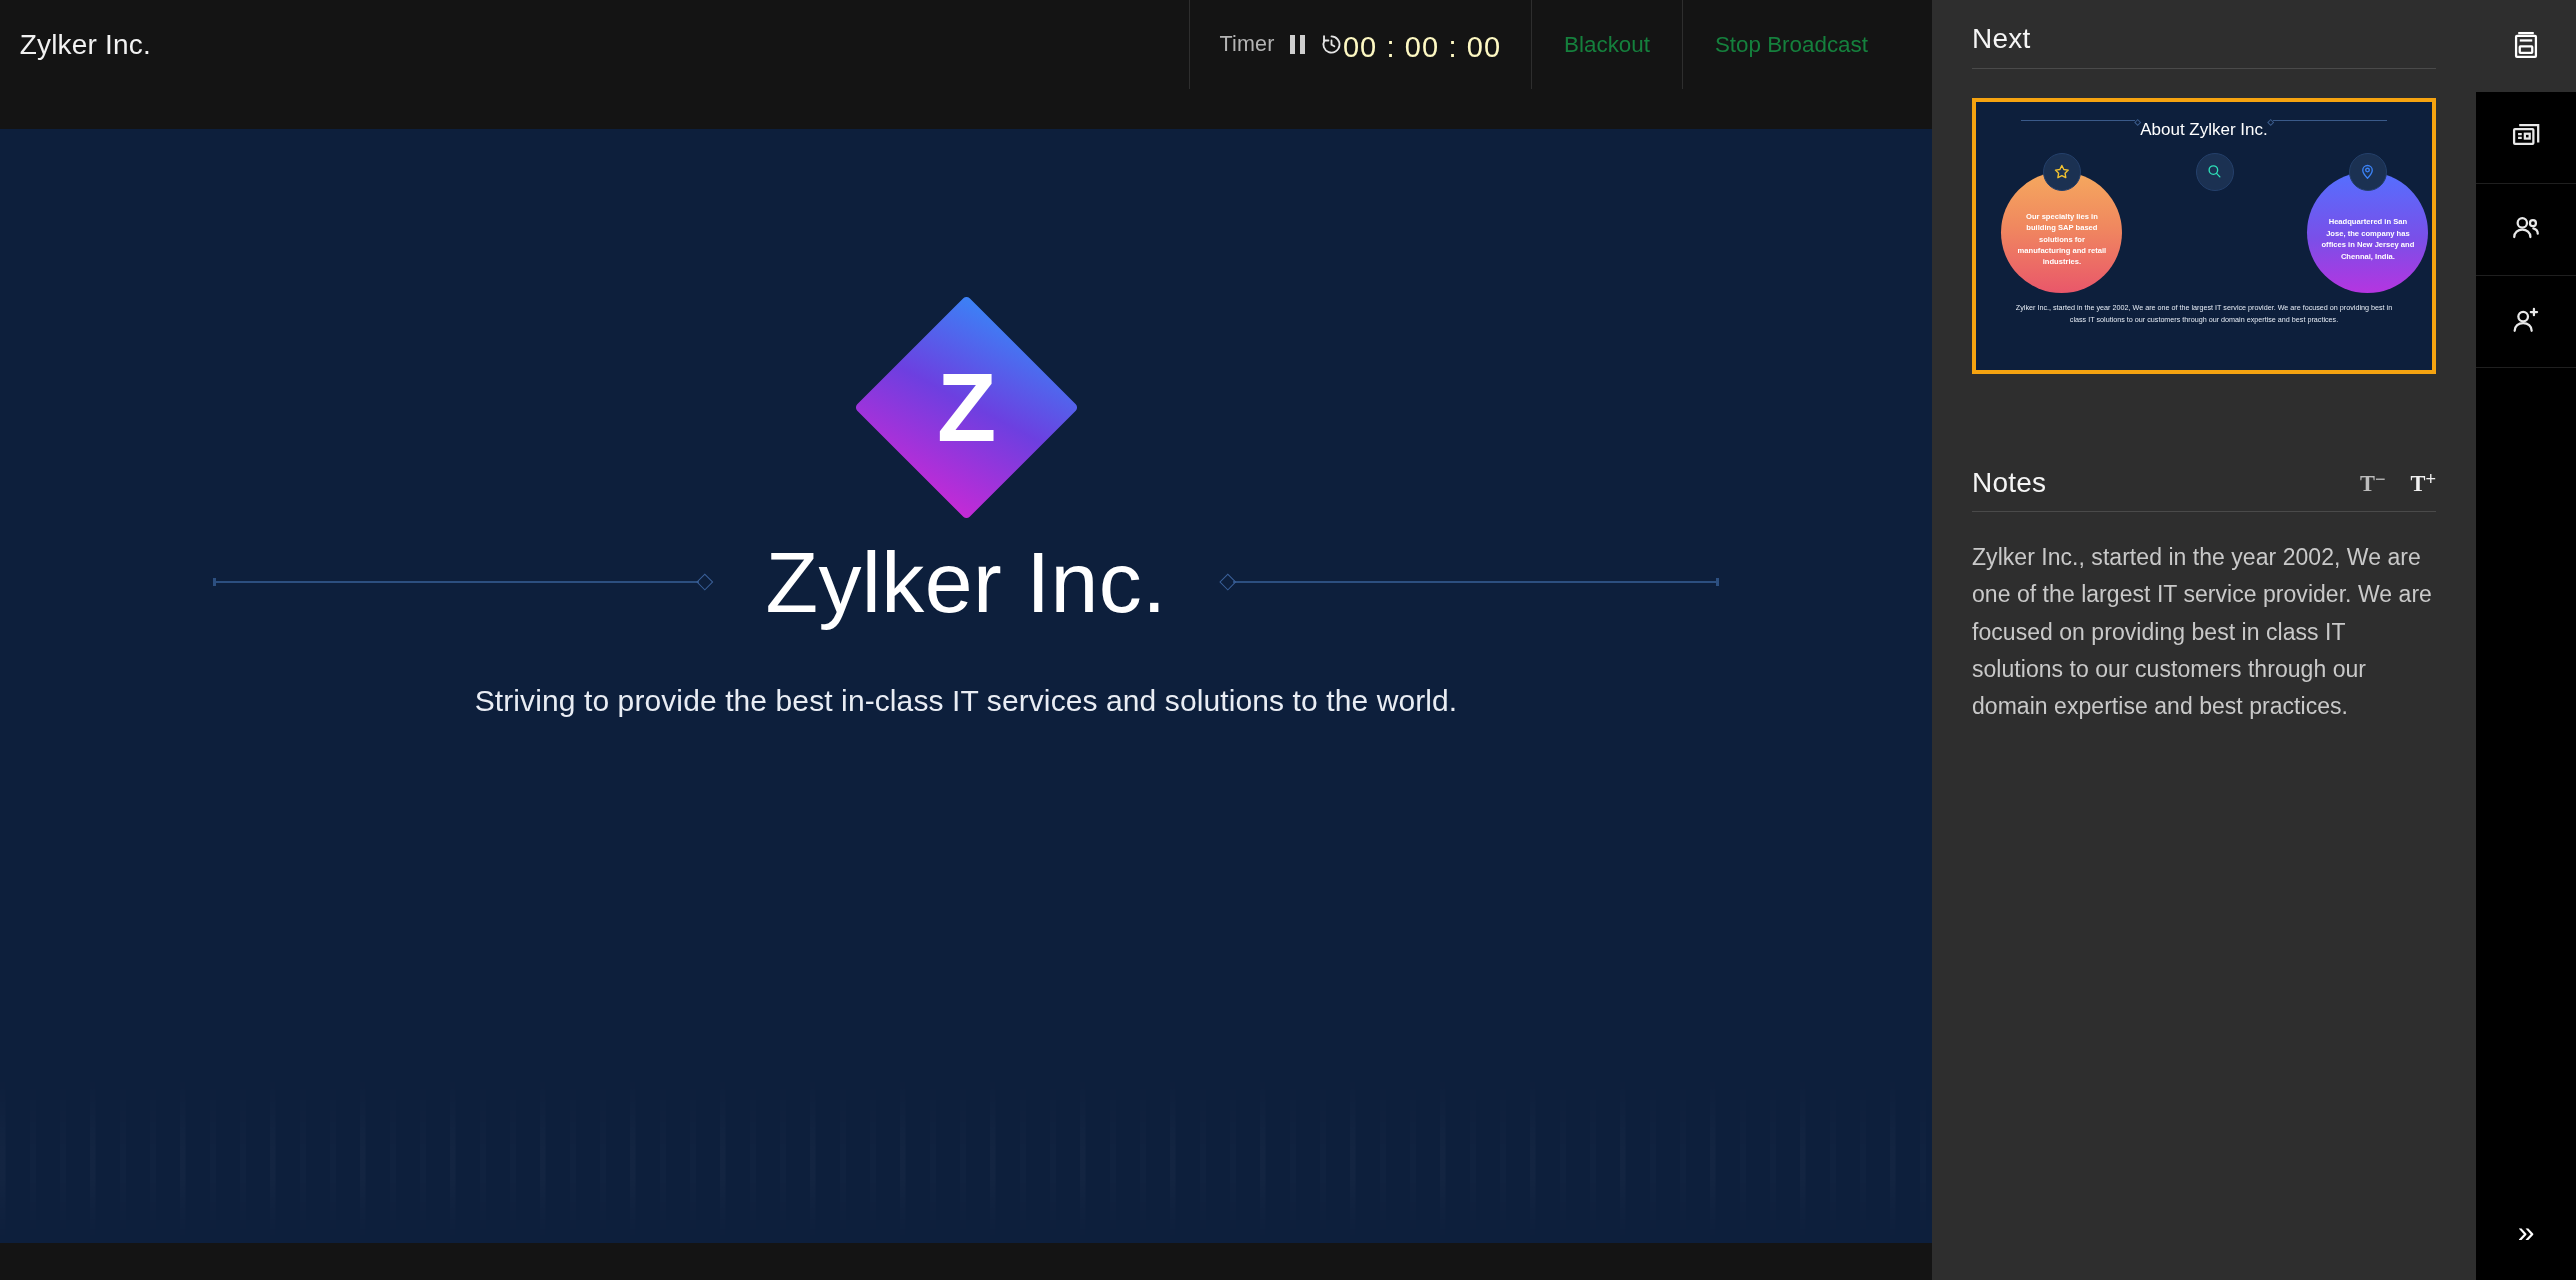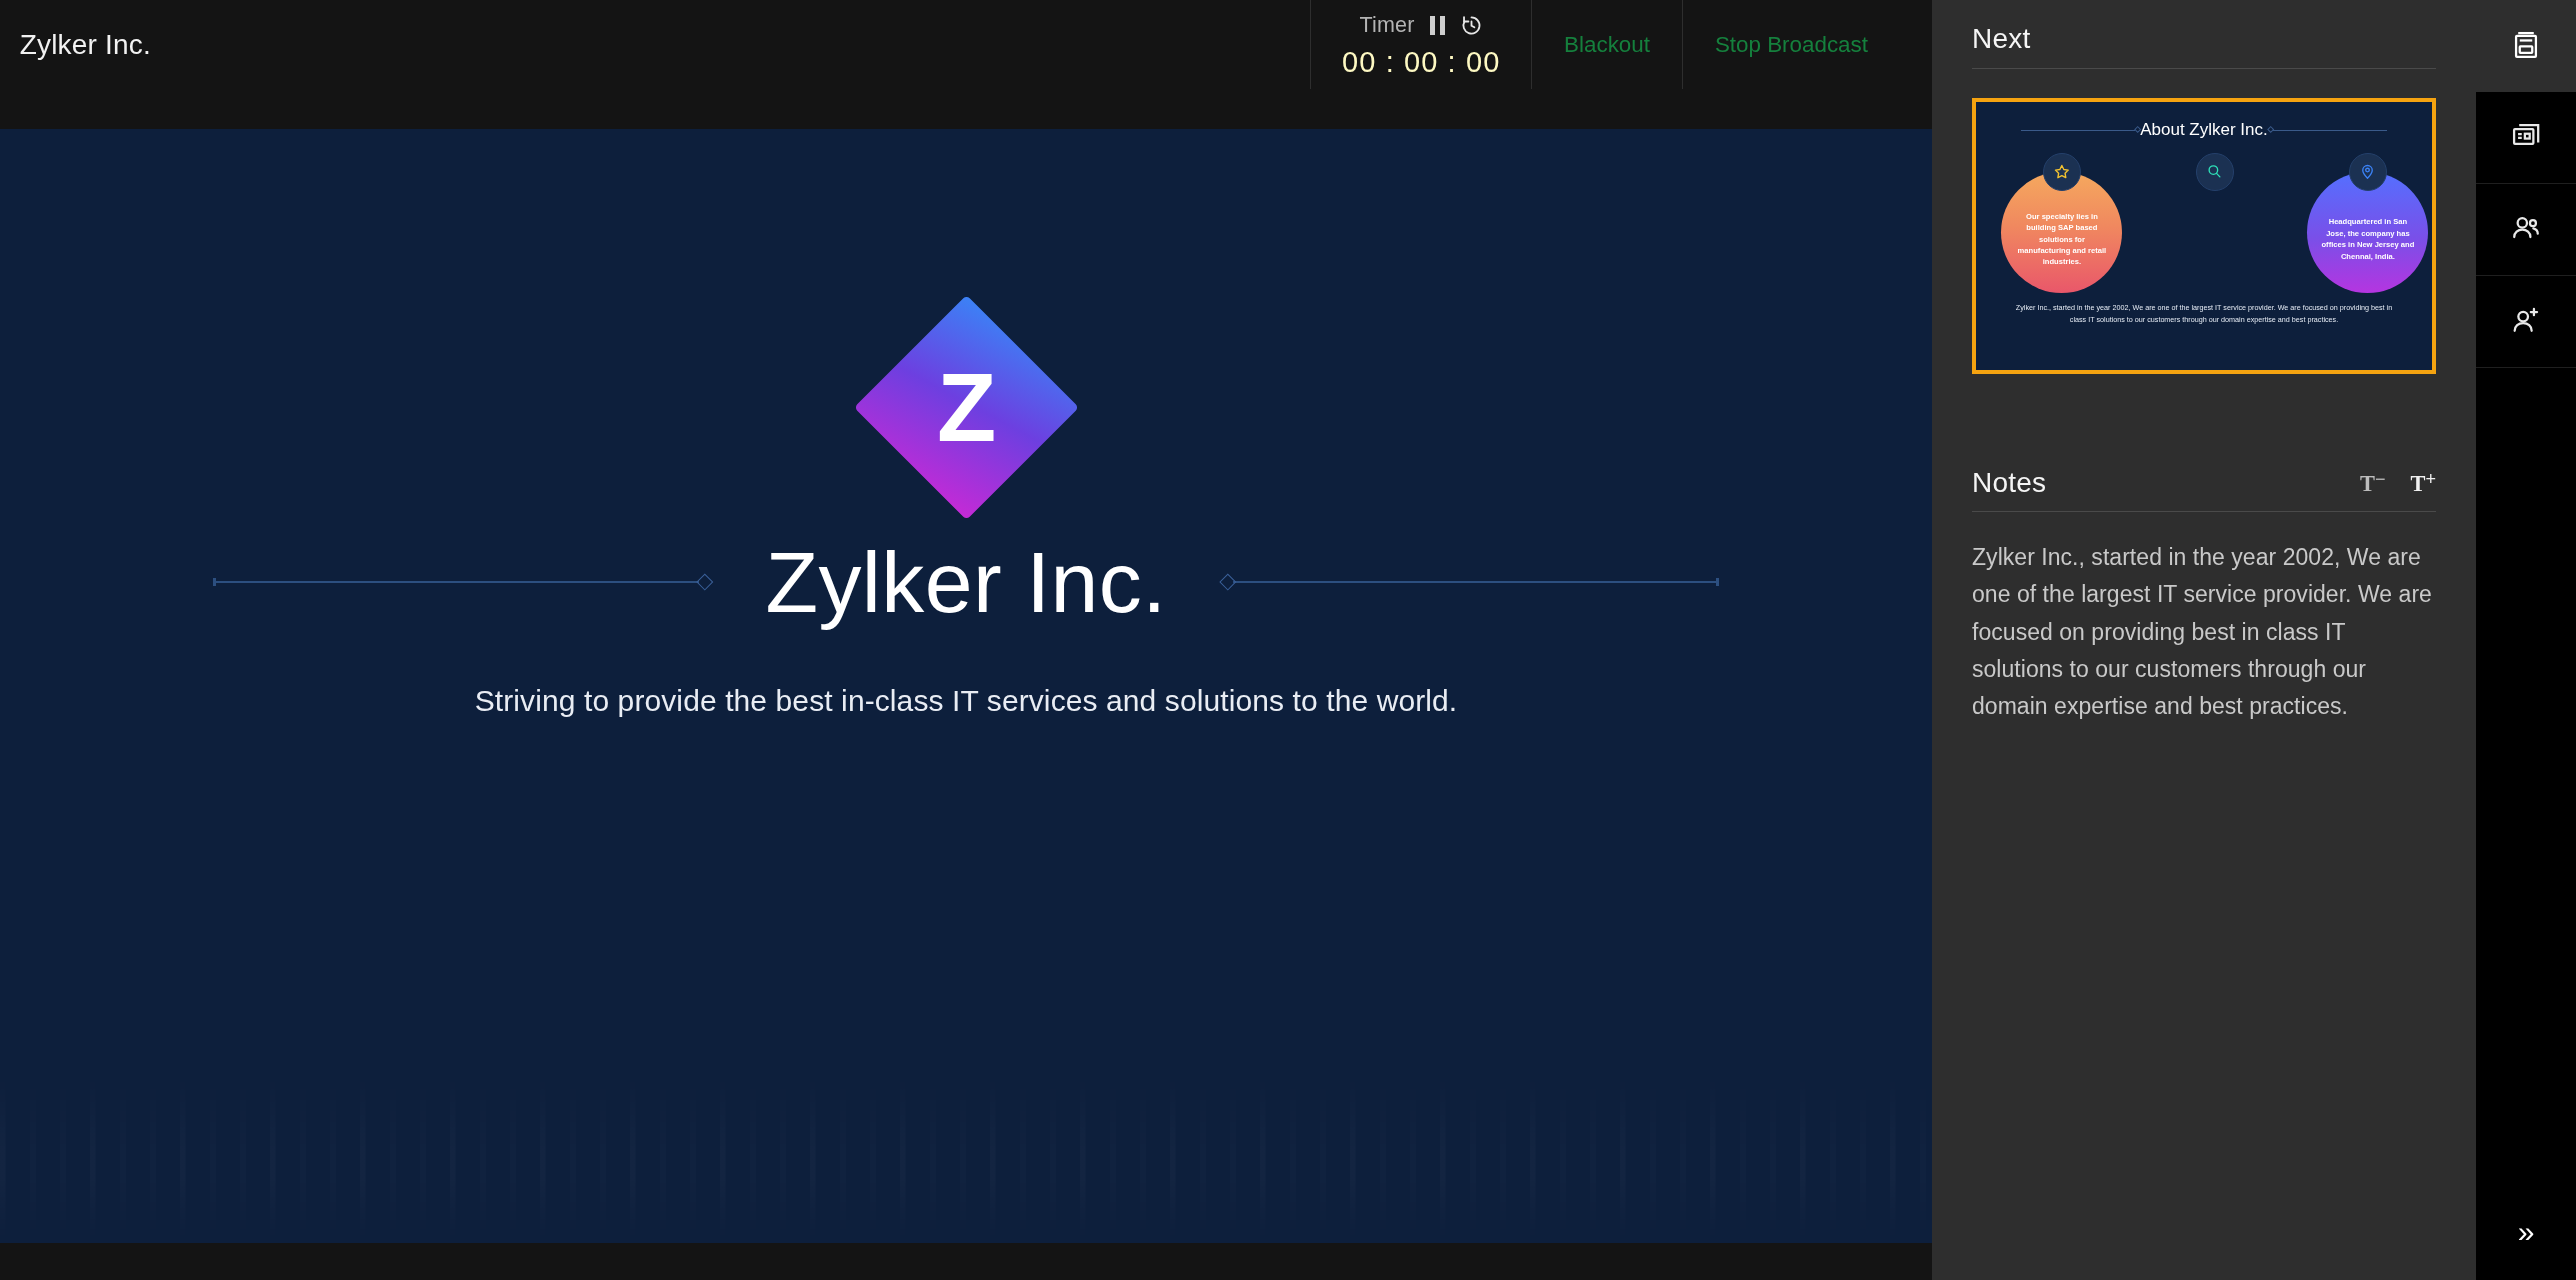--- a/index.html
+++ b/index.html
@@ -30,21 +30,21 @@
     flex: 1 1 auto;
     color: #f2f2f2;
     font-size: 28px;
     letter-spacing: 0.2px;
     white-space: nowrap;
   }
   .topbar-sep {
     width: 0.9px; background: #2e2e2e; align-self: stretch;
   }
   .timer-block {
-    display: flex; flex-direction: column; align-items: center;
+    display: flex; flex-direction: row; align-items: center;
     justify-content: center;
     padding: 0 30px;
     min-width: 220px;
   }
   .timer-row {
     display: flex; align-items: center; gap: 15px;
     height: 30px;
   }
   .timer-label {
     color: #b4b4b4; font-size: 21.5px; letter-spacing: 0.2px;
@@ -182,21 +182,21 @@
     padding: 3.6px;
     cursor: pointer;
   }
   .thumb {
     position: relative;
     width: 100%; height: 261px;
     background: #0d1f3c;
     overflow: hidden;
   }
   .thumb-title-row {
-    display: flex; align-items: center; justify-content: center;
+    display: flex; align-items: flex-start; justify-content: center;
     gap: 0;
     padding-top: 15px;
   }
   .thumb-title {
     color: #ffffff; font-size: 17px; white-space: nowrap;
   }
   .thumb-rule { width: 114px; height: 0.9px; background: #3a5a8a; }
   .thumb-rule.r2 { width: 114px; }
   .thumb-dia {
     width: 5.4px; height: 5.4px; border: 0.9px solid #3a5a8a; transform: rotate(45deg);

